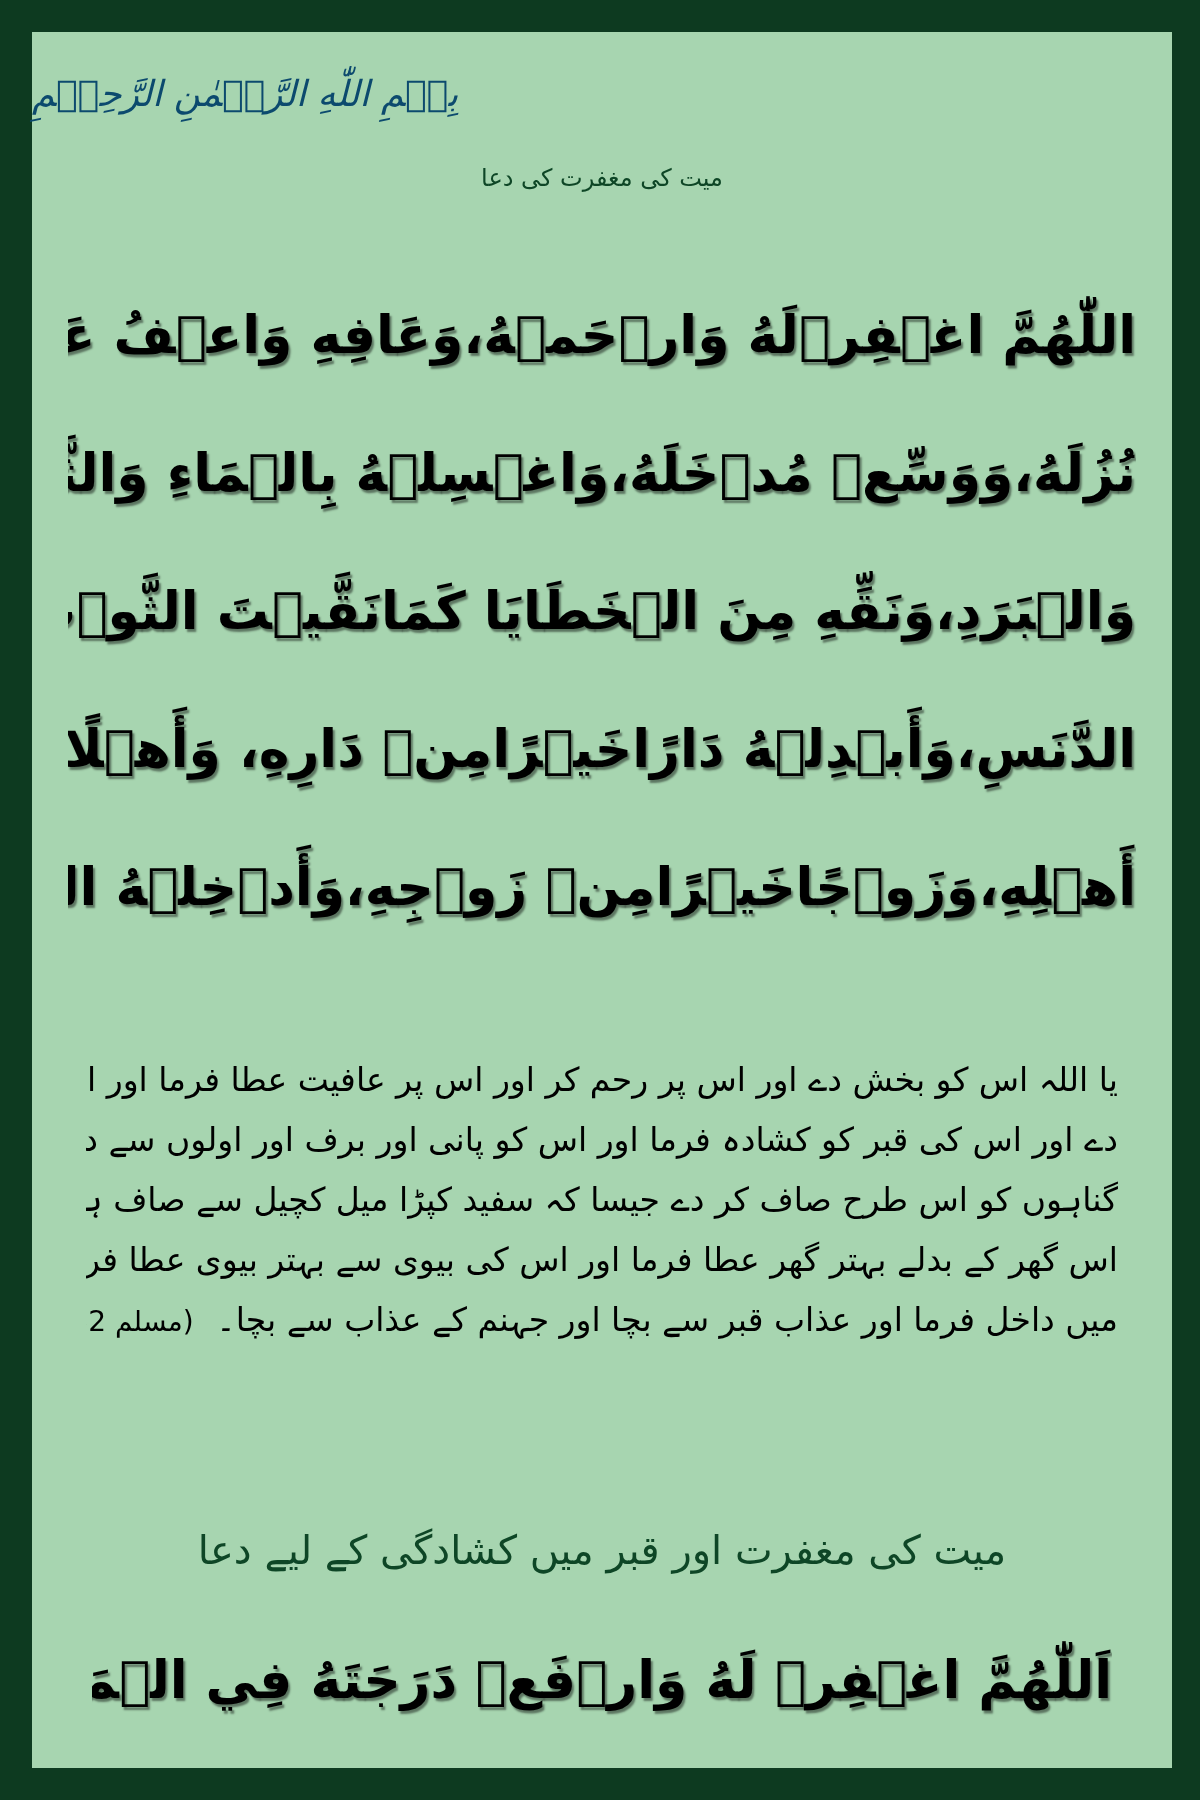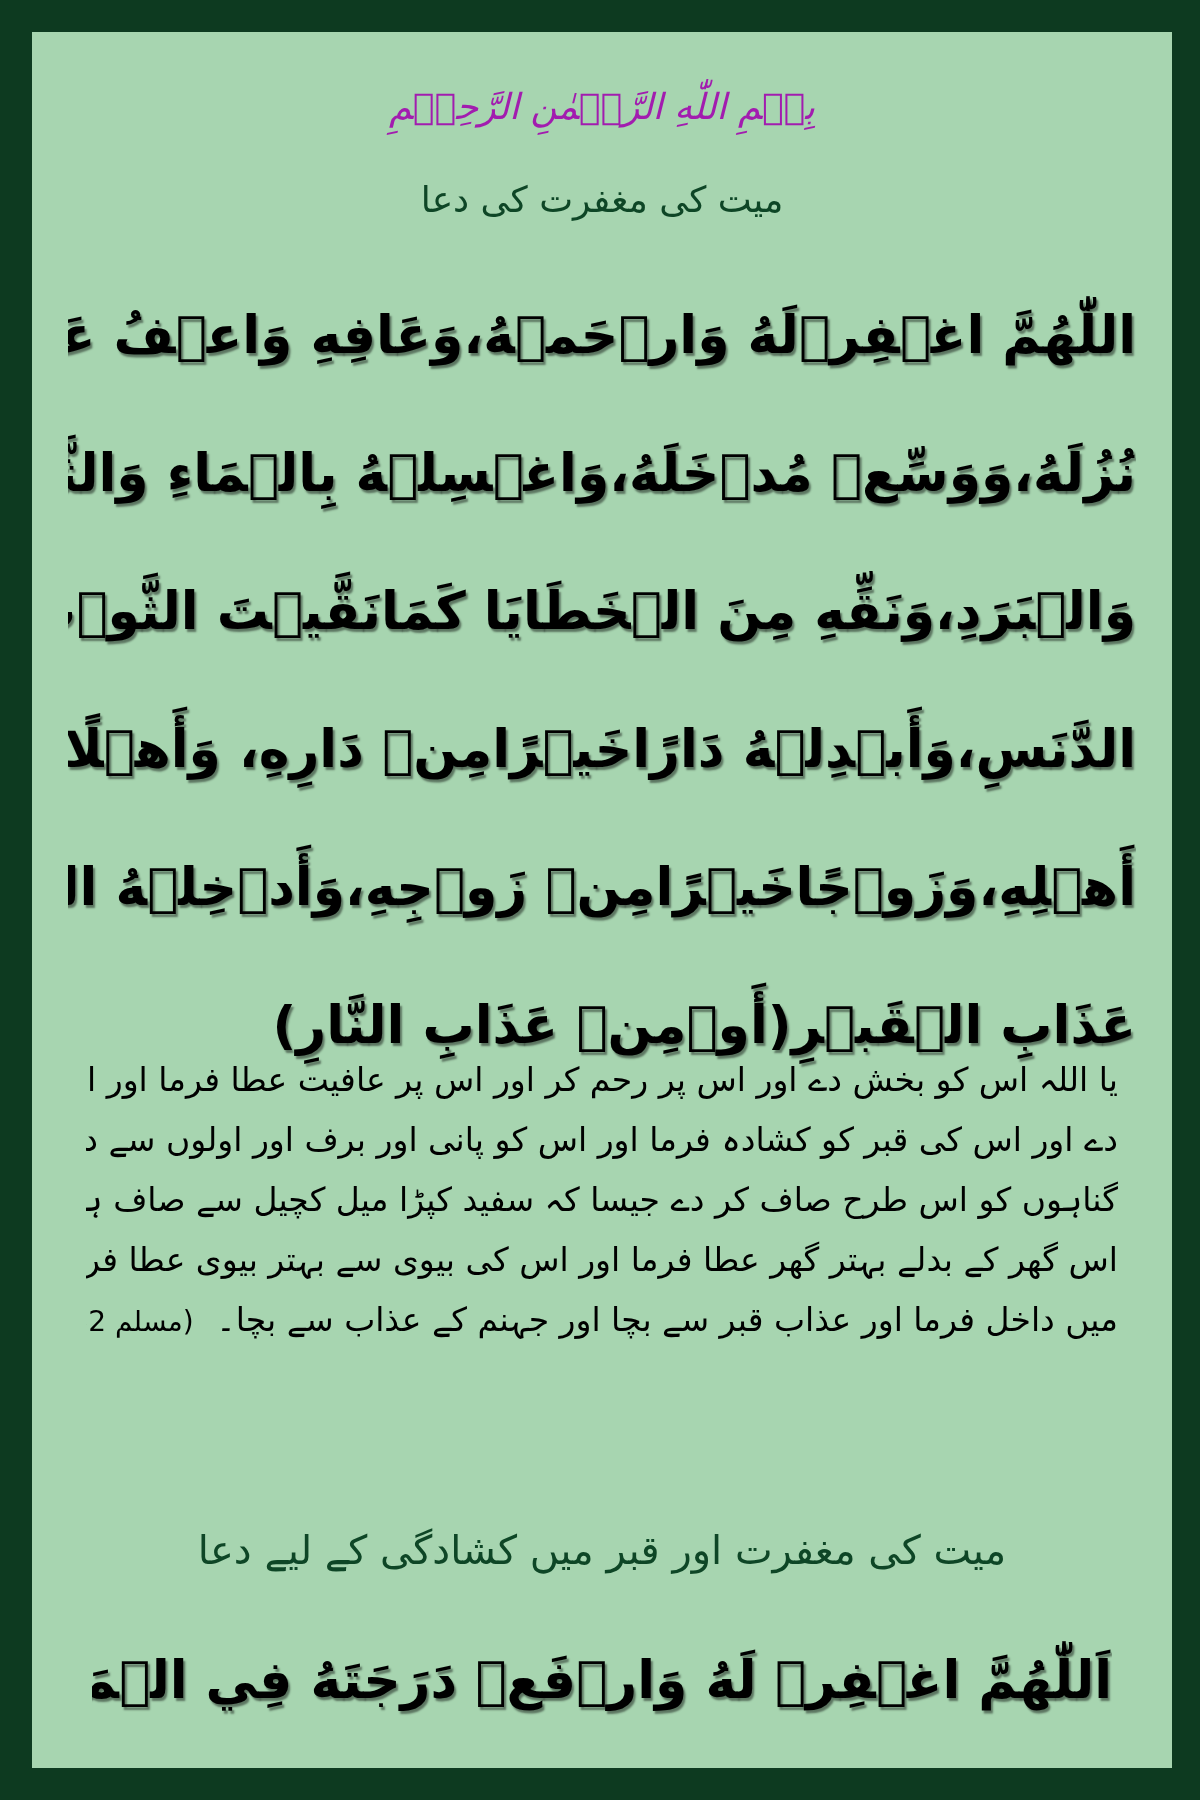--- a/index.html
+++ b/index.html
@@ -22,40 +22,39 @@
       height: 1736px;
       background: #a7d5b0;
       direction: rtl;
       text-align: center;
     }
     .bismillah {
       position: absolute;
       top: 44px;
       left: 0;
       right: 0;
-      text-align: center;
+      text-align: left;
       font-family: "DejaVu Serif", serif;
       font-size: 36px;
-      color: #a21caf;
+      color: #0c4a6e;
       font-style: italic;
       line-height: 1;
-      margin-top: 13px;
     }
     .heading-green {
       position: absolute;
       left: 0;
       right: 0;
       text-align: center;
       font-family: "DejaVu Sans", sans-serif;
       color: #0e4626;
       line-height: 1;
     }
     .heading-1 {
-      top: 150px;
-      font-size: 36px;
+      top: 134px;
+      font-size: 24px;
     }
     .arabic-block {
       position: absolute;
       right: 36px;
       left: 36px;
       top: 234px;
     }
     .arabic-line {
       font-family: "DejaVu Sans", sans-serif;
       font-weight: bold;
@@ -125,21 +124,20 @@
   <div class="bismillah">بِسۡمِ اللّٰهِ الرَّحۡمٰنِ الرَّحِيۡمِ</div>
 
   <div class="heading-green heading-1">میت کی مغفرت کی دعا</div>
 
   <div class="arabic-block">
     <div class="arabic-line">اللّٰهُمَّ اغۡفِرۡلَهُ وَارۡحَمۡهُ،وَعَافِهِ وَاعۡفُ عَنۡهُ،وَأَكۡرِمۡ</div>
     <div class="arabic-line">نُزُلَهُ،وَوَسِّعۡ مُدۡخَلَهُ،وَاغۡسِلۡهُ بِالۡمَاءِ وَالثَّلۡجِ</div>
     <div class="arabic-line">وَالۡبَرَدِ،وَنَقِّهِ مِنَ الۡخَطَايَا كَمَانَقَّيۡتَ الثَّوۡبَ الۡأَبۡيَضَ مِنَ</div>
     <div class="arabic-line">الدَّنَسِ،وَأَبۡدِلۡهُ دَارًاخَيۡرًامِنۡ دَارِهِ، وَأَهۡلًاخَيۡرًامِنۡ</div>
     <div class="arabic-line">أَهۡلِهِ،وَزَوۡجًاخَيۡرًامِنۡ زَوۡجِهِ،وَأَدۡخِلۡهُ الۡجَنَّةَ وَأَعِذۡهُ مِنۡ</div>
-    <div class="arabic-line last">عَذَابِ الۡقَبۡرِ(أَوۡمِنۡ عَذَابِ النَّارِ)</div>
   </div>
 
   <div class="urdu-block">
     <div class="urdu-line">یا اللہ اس کو بخش دے اور اس پر رحم کر اور اس پر عافیت عطا فرما اور اس کے اترنے کو مکرم بنا</div>
     <div class="urdu-line">دے اور اس کی قبر کو کشادہ فرما اور اس کو پانی اور برف اور اولوں سے دھو دے اور اس کے</div>
     <div class="urdu-line">گناہوں کو اس طرح صاف کر دے جیسا کہ سفید کپڑا میل کچیل سے صاف ہو جاتا ہے اور</div>
     <div class="urdu-line">اس گھر کے بدلے بہتر گھر عطا فرما اور اس کی بیوی سے بہتر بیوی عطا فرما اور اس کو جنت</div>
     <div class="urdu-line last">
       <span>میں داخل فرما اور عذاب قبر سے بچا اور جہنم کے عذاب سے بچا۔</span>
       <span class="ref">(مسلم 2232)</span>

